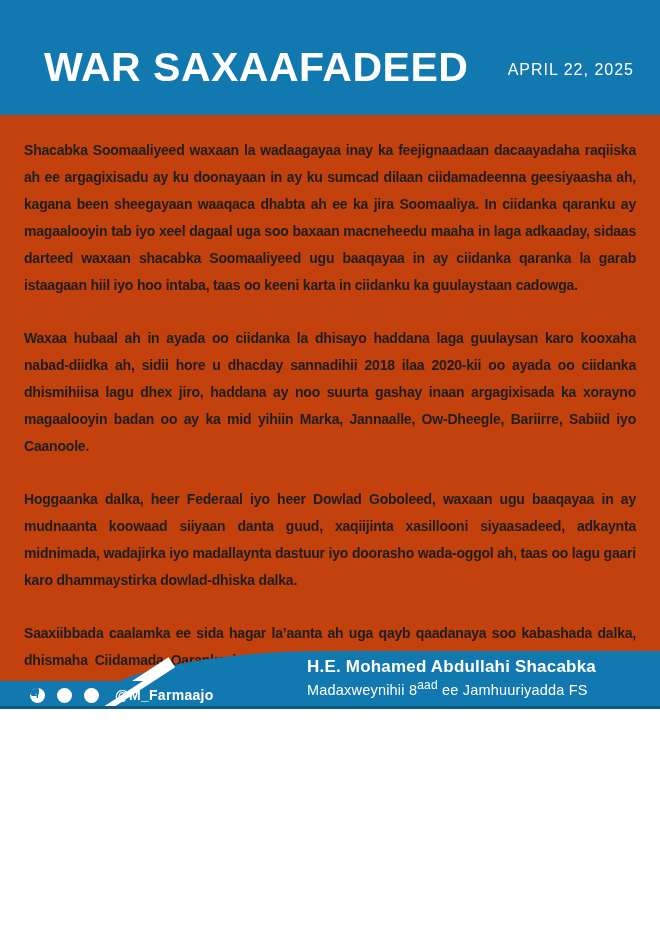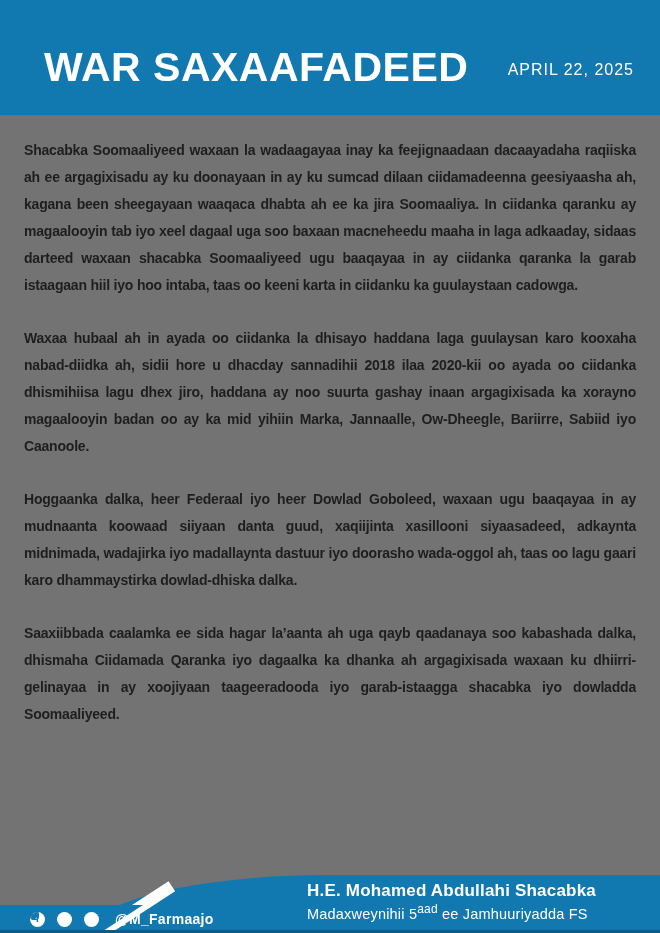--- a/index.html
+++ b/index.html
@@ -1,19 +1,19 @@
 <!DOCTYPE html>
 <html><head>
 <meta charset="utf-8">
 <style>
   html,body{margin:0;padding:0;background:#ffffff;}
   .page{
     position:relative;
-    width:660px;height:933px;
-    background:#737373;
+    width:660px;height:709px;
+    background:#c2410c;
     overflow:hidden;
     font-family:"Liberation Sans", sans-serif;
   }
   
   .banner{
     position:absolute;top:0;left:0;right:0;height:115px;
     background:#1278B0;
     display:flex;align-items:center;
     padding:20px 26px 0 44px;box-sizing:border-box;
   }
@@ -119,19 +119,19 @@
       <span class="soc">
         <svg width="9" height="9" viewBox="0 0 10 10">
           <path d="M9.5,2.2 C9.1,2.4 8.8,2.4 8.4,2.5 C8.8,2.2 9.1,1.8 9.2,1.4 C8.8,1.6 8.4,1.8 7.9,1.9 C7.5,1.5 7,1.2 6.4,1.2 C5.3,1.2 4.4,2.1 4.4,3.2 C4.4,3.4 4.4,3.5 4.5,3.6 C2.9,3.5 1.5,2.8 0.6,1.7 C0.4,2 0.3,2.4 0.3,2.8 C0.3,3.5 0.7,4.1 1.2,4.5 C0.9,4.5 0.6,4.4 0.3,4.3 C0.3,5.3 1,6.1 1.9,6.3 C1.7,6.4 1.5,6.4 1.3,6.4 C1.2,6.4 1,6.4 0.9,6.4 C1.2,7.2 1.9,7.8 2.8,7.8 C2.1,8.3 1.2,8.6 0.3,8.6 C1.2,9.2 2.2,9.5 3.2,9.5 C6.4,9.5 8.2,6.8 8.2,4.5 C8.2,4.4 8.2,4.3 8.2,4.2 C8.7,3.9 9.1,3.4 9.5,2.2 Z" fill="#1278B0"></path>
         </svg>
       </span>
       <span class="handle">@M_Farmaajo</span>
     </div>
 
     <div class="footer-right-text">
       <div class="footer-name">H.E. Mohamed Abdullahi Shacabka</div>
-      <div class="footer-role"><span>Madaxweynihii 5</span><sup>aad</sup><span> ee Jamhuuriyadda FS</span></div>
+      <div class="footer-role"><span>Madaxweynihii 8</span><sup>aad</sup><span> ee Jamhuuriyadda FS</span></div>
     </div>
 
     <div class="bottom-edge"></div>
   </div>
 
 </div>
 
 </body></html>

